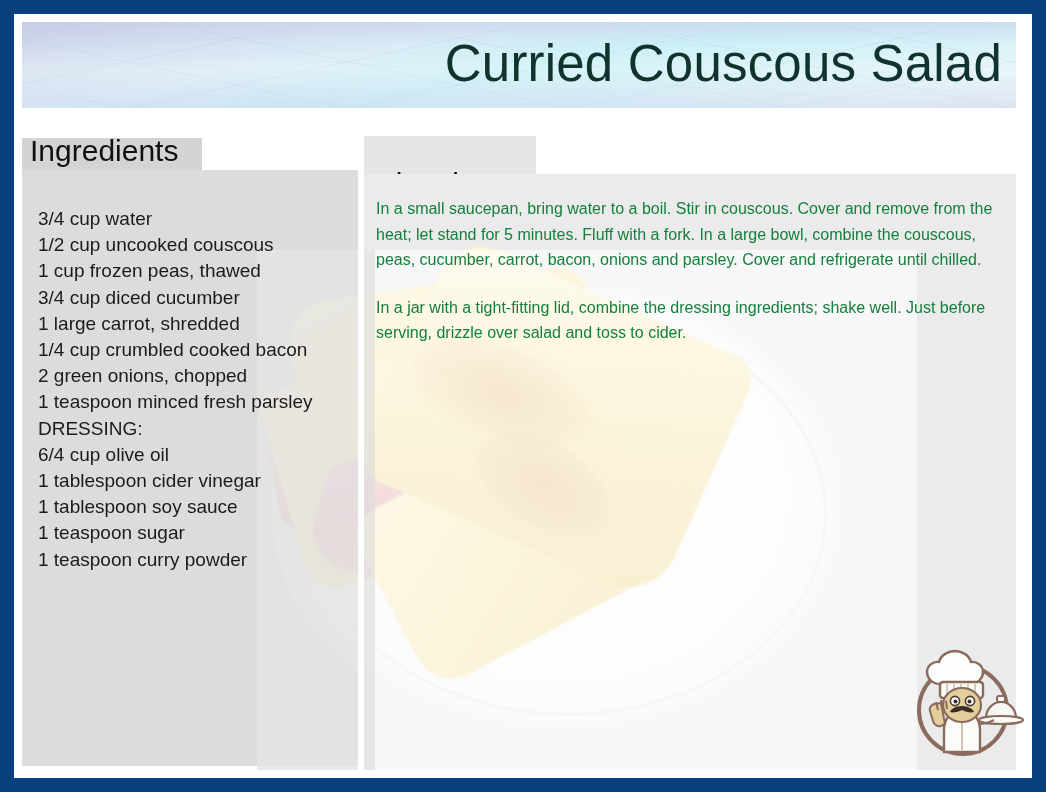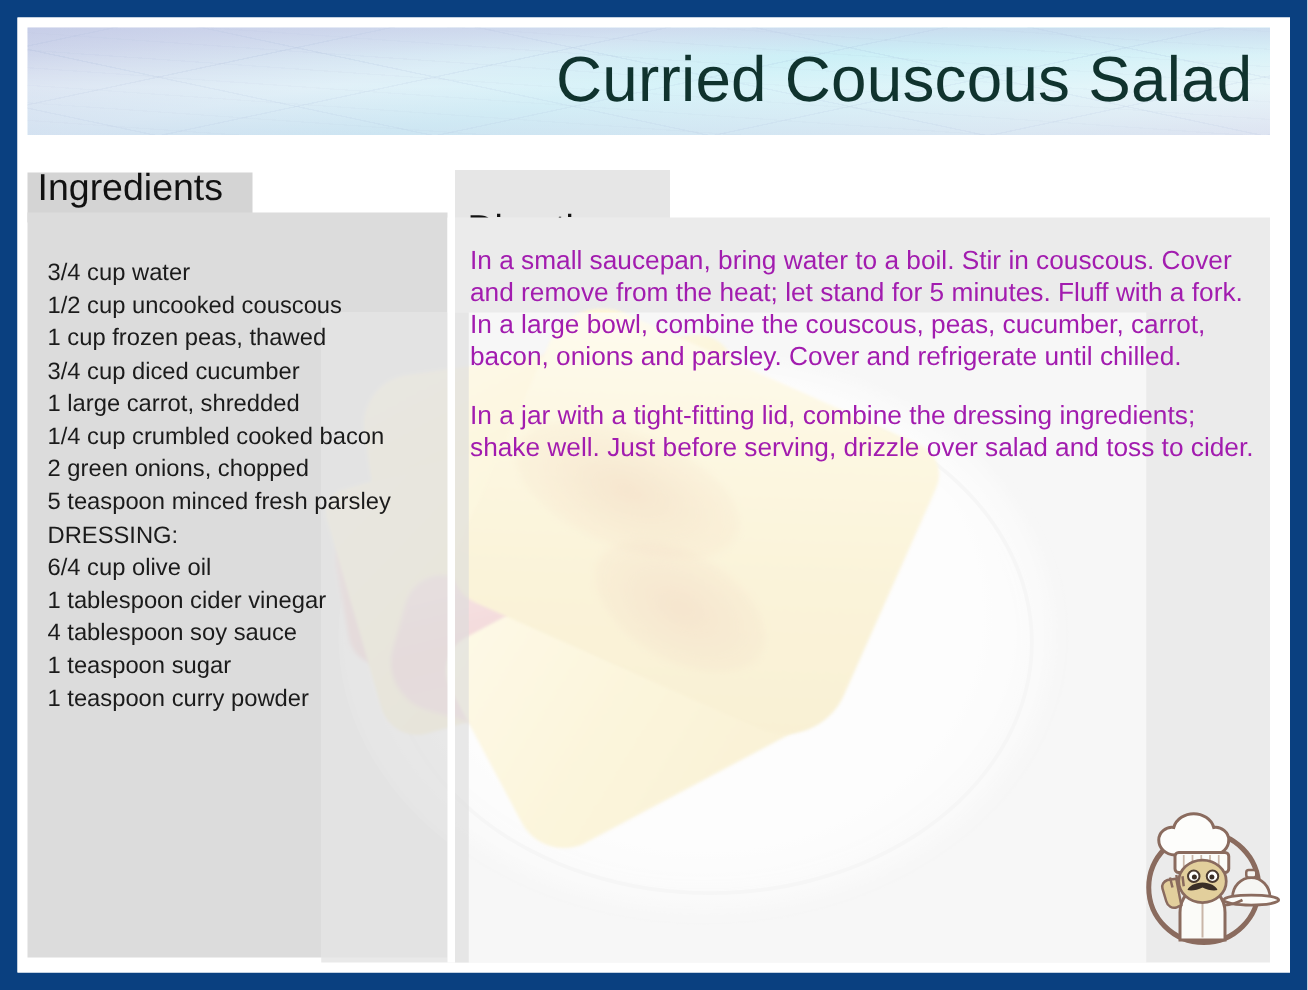--- a/index.html
+++ b/index.html
@@ -146,23 +146,23 @@
   
   #directions-body {
     position: absolute;
     left: 12px;
     top: 22px;
     width: 634px;
     z-index: 3;
   }
   #directions-body p {
     margin: 0 0 22px 0;
-    font-size: 21px;
+    font-size: 16px;
     line-height: 25.6px;
-    color: #a21caf;
+    color: #15803d;
   }
 
   
   #food-photo {
     position: absolute;
     left: 243px;
     top: 236px;
     width: 660px;
     height: 520px;
     z-index: 1;
@@ -317,25 +317,25 @@
 
     <div id="ingredients-panel">
       <ul id="ingredient-list">
           <li>3/4 cup water</li>
           <li>1/2 cup uncooked couscous</li>
           <li>1 cup frozen peas, thawed</li>
           <li>3/4 cup diced cucumber</li>
           <li>1 large carrot, shredded</li>
           <li>1/4 cup crumbled cooked bacon</li>
           <li>2 green onions, chopped</li>
-          <li>5 teaspoon minced fresh parsley</li>
+          <li>1 teaspoon minced fresh parsley</li>
           <li>DRESSING:</li>
           <li>6/4 cup olive oil</li>
           <li>1 tablespoon cider vinegar</li>
-          <li>4 tablespoon soy sauce</li>
+          <li>1 tablespoon soy sauce</li>
           <li>1 teaspoon sugar</li>
           <li>1 teaspoon curry powder</li>
         </ul>
     </div>
 
     <div id="directions-panel">
       <div id="directions-body">
           <p>In a small saucepan, bring water to a boil. Stir in couscous. Cover and remove from the heat; let stand for 5 minutes. Fluff with a fork. In a large bowl, combine the couscous, peas, cucumber, carrot, bacon, onions and parsley. Cover and refrigerate until chilled.</p>
           <p>In a jar with a tight-fitting lid, combine the dressing ingredients; shake well. Just before serving, drizzle over salad and toss to cider.</p>
         </div>

